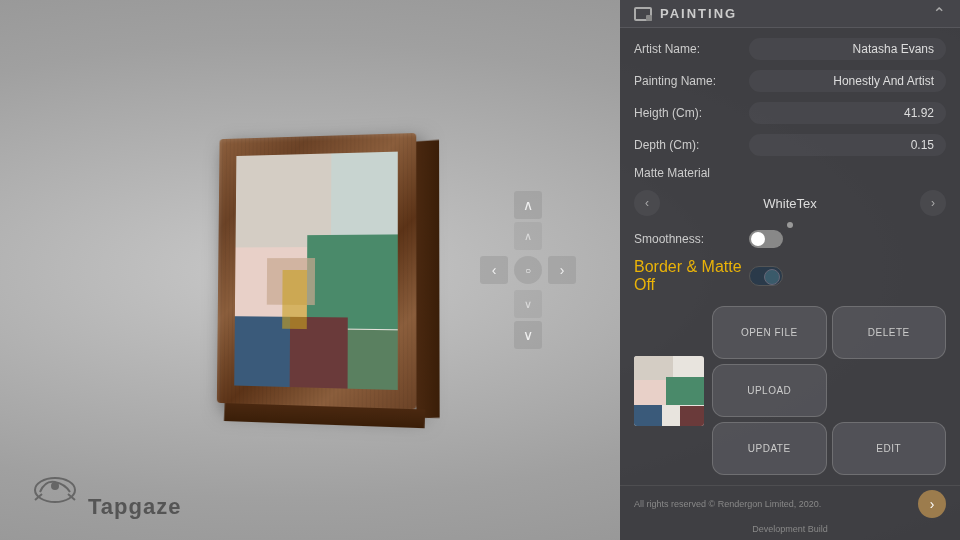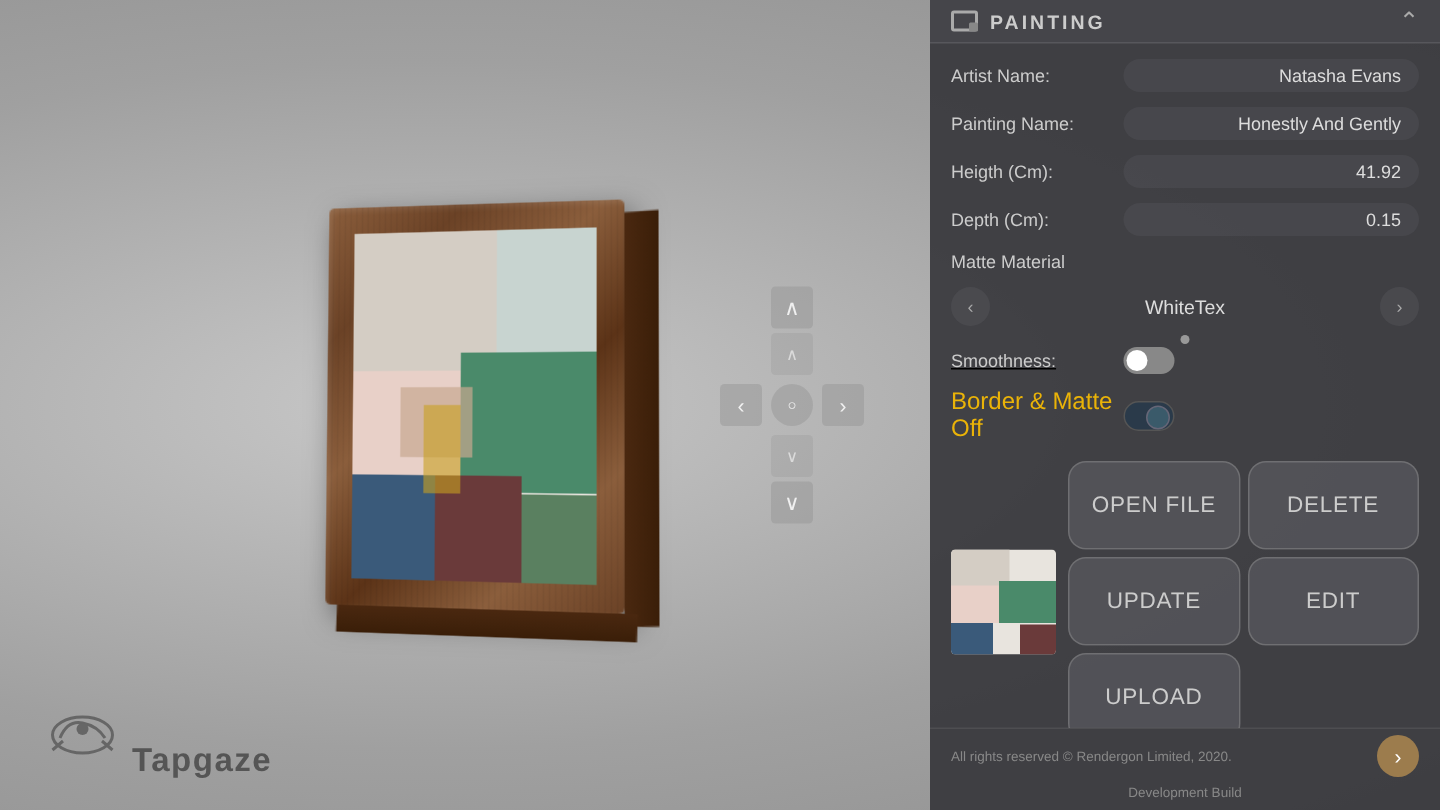--- a/index.html
+++ b/index.html
@@ -296,21 +296,20 @@
       flex: 1;
       text-align: center;
       color: #ddd;
       font-size: 13px;
     }
 
     .smoothness-row {
       display: flex;
       align-items: center;
       margin-bottom: 10px;
-      text-decoration: underline;
     }
 
     .smoothness-label {
       color: #ccc;
       font-size: 12px;
       width: 115px;
     }
 
     .toggle-switch {
       width: 34px;
@@ -407,21 +406,21 @@
       display: flex;
       gap: 5px;
     }
 
     .action-btn {
       flex: 1;
       background: rgba(90,90,95,0.7);
       border: 1px solid rgba(180,180,180,0.3);
       border-radius: 12px;
       color: #ccc;
-      font-size: 15px;
+      font-size: 10px;
       padding: 20px 4px;
       cursor: pointer;
       letter-spacing: 0.5px;
       text-align: center;
     }
 
     
     .panel-footer {
       padding: 4px 14px 4px;
       text-align: center;
@@ -527,21 +526,21 @@
 
   <div class="panel-body">
 
     <div class="field-row">
       <span class="field-label">Artist Name:</span>
       <div class="field-value">Natasha Evans</div>
     </div>
 
     <div class="field-row">
       <span class="field-label">Painting Name:</span>
-      <div class="field-value">Honestly And Gently</div>
+      <div class="field-value">Honestly And Artist</div>
     </div>
 
 
     <div class="field-row">
       <span class="field-label">Heigth (Cm):</span>
       <div class="field-value">41.92</div>
     </div>
 
     <div class="field-row">
       <span class="field-label">Depth (Cm):</span>
@@ -578,25 +577,25 @@
           <div class="thumb-b5"></div>
         </div>
       </div>
 
       <div class="action-buttons">
         <div class="action-row">
           <button class="action-btn">OPEN FILE</button>
           <button class="action-btn">DELETE</button>
         </div>
         <div class="action-row">
+          <button class="action-btn" style="flex: 0 0 calc(50% - 2.5px);">UPLOAD</button>
+        </div>
+        <div class="action-row">
           <button class="action-btn">UPDATE</button>
           <button class="action-btn">EDIT</button>
-        </div>
-        <div class="action-row">
-          <button class="action-btn" style="flex: 0 0 calc(50% - 2.5px);">UPLOAD</button>
         </div>
       </div>
     </div>
 
   </div>
 
   <div class="panel-footer">
     <div class="footer-row">
       <span class="footer-text">All rights reserved © Rendergon Limited, 2020.</span>
       <button class="footer-nav-btn">›</button>

